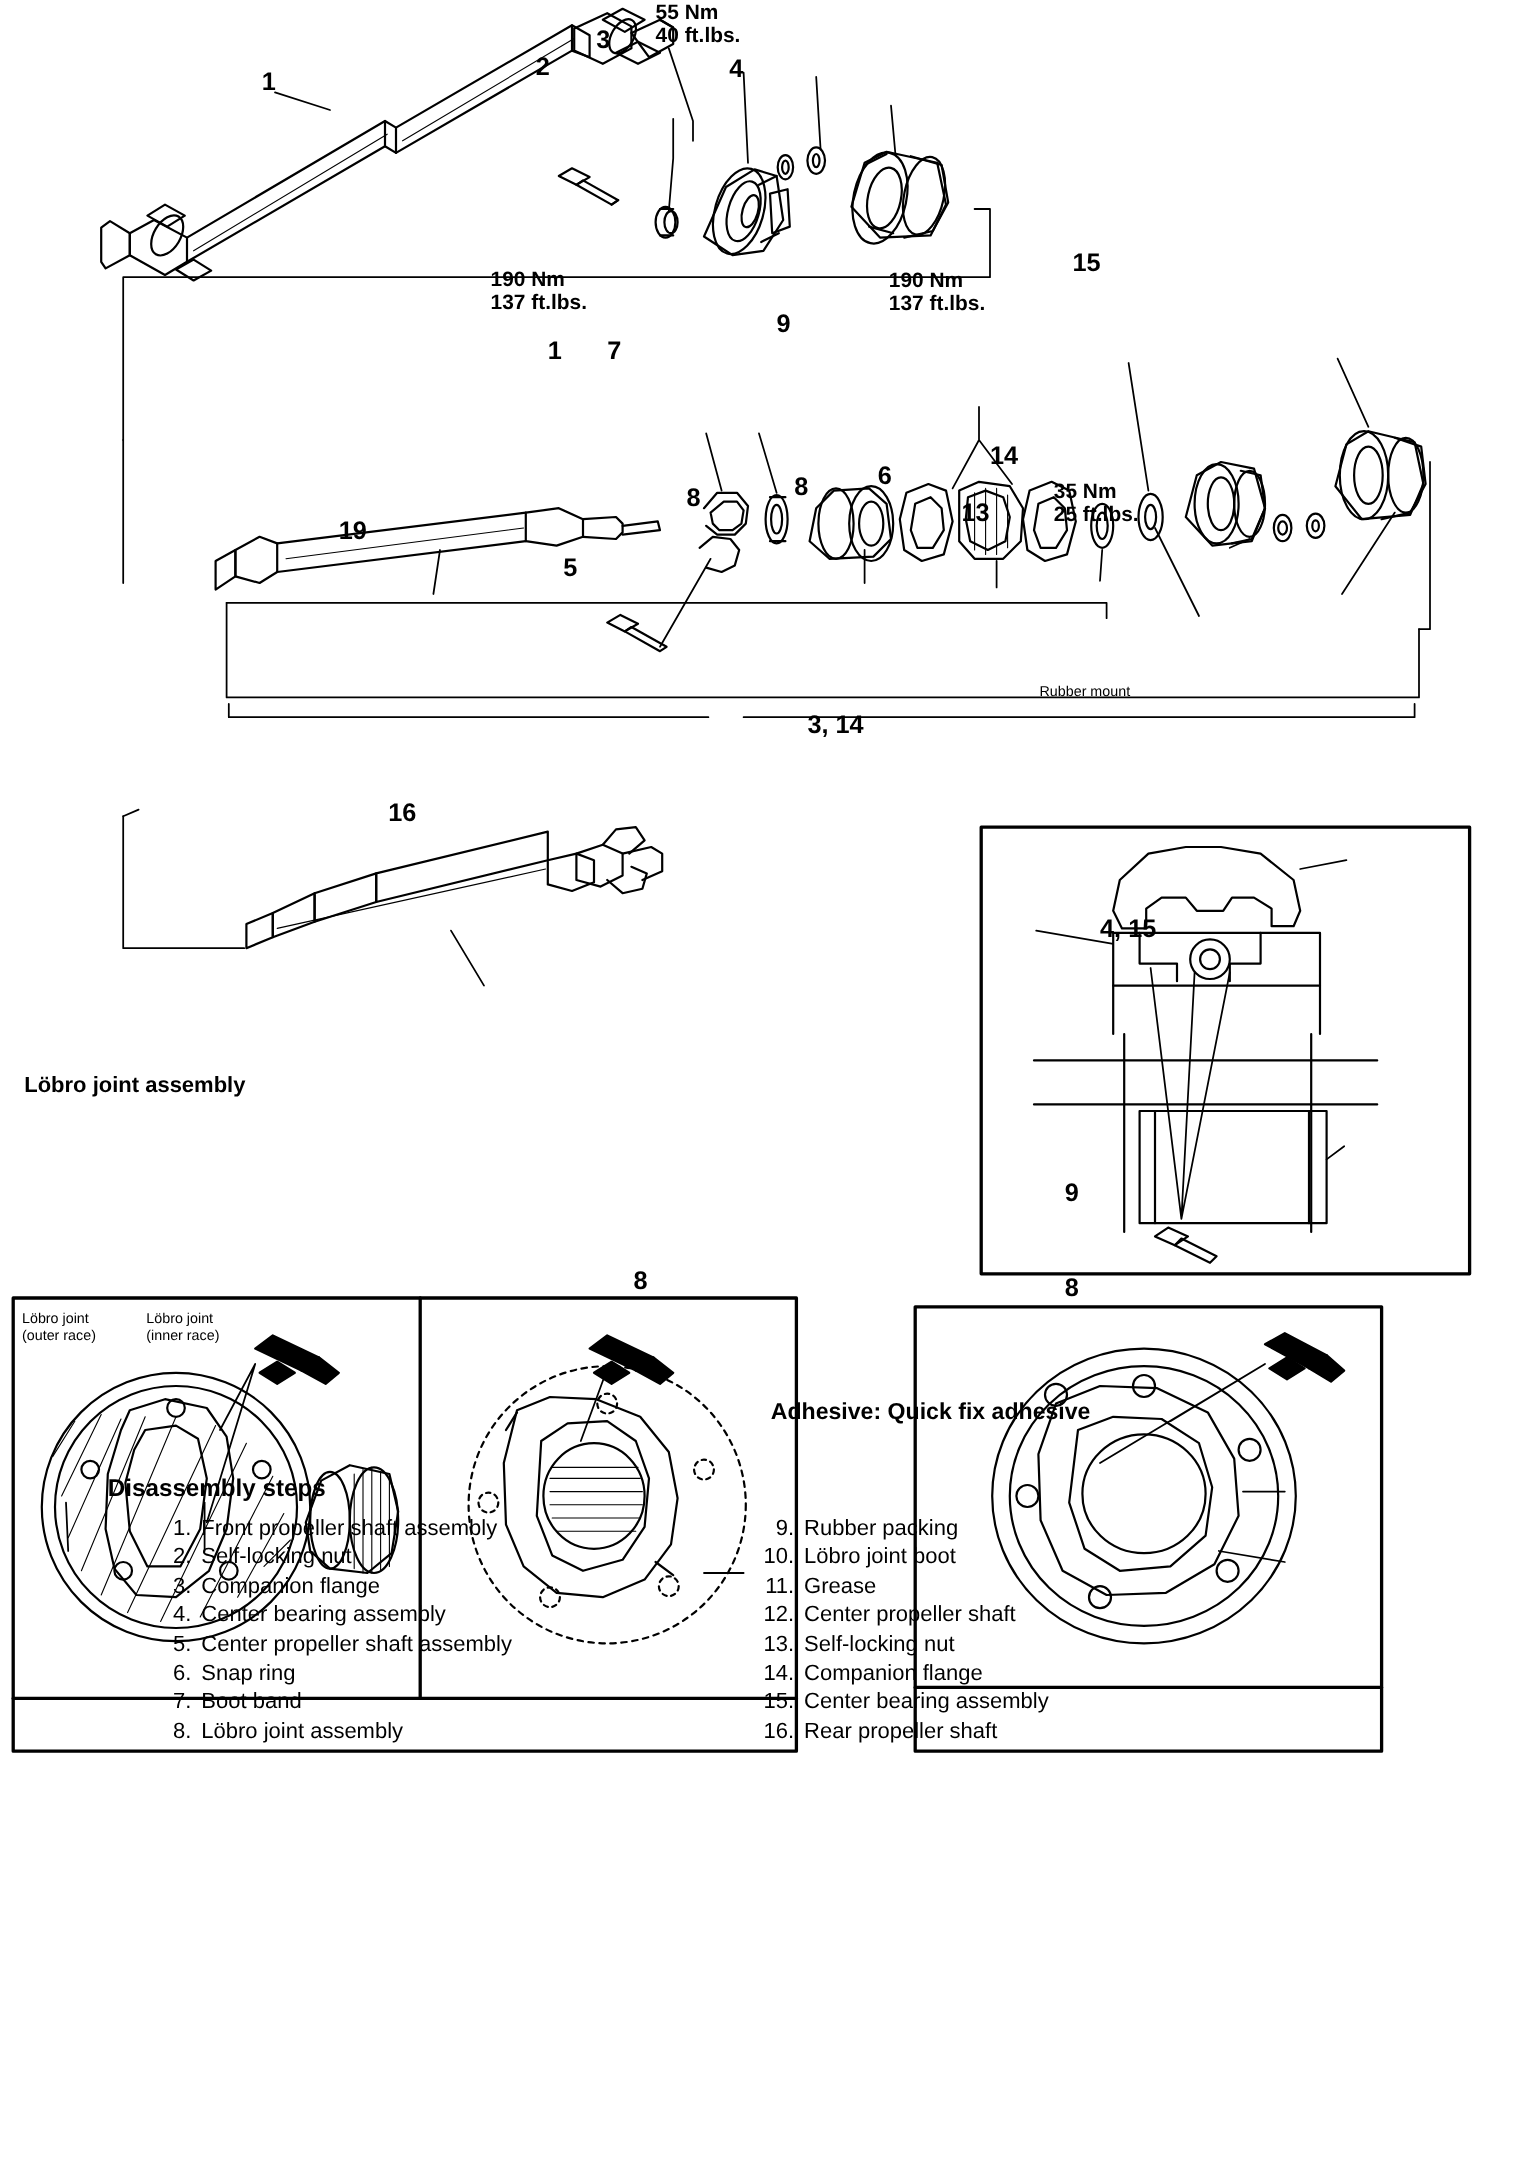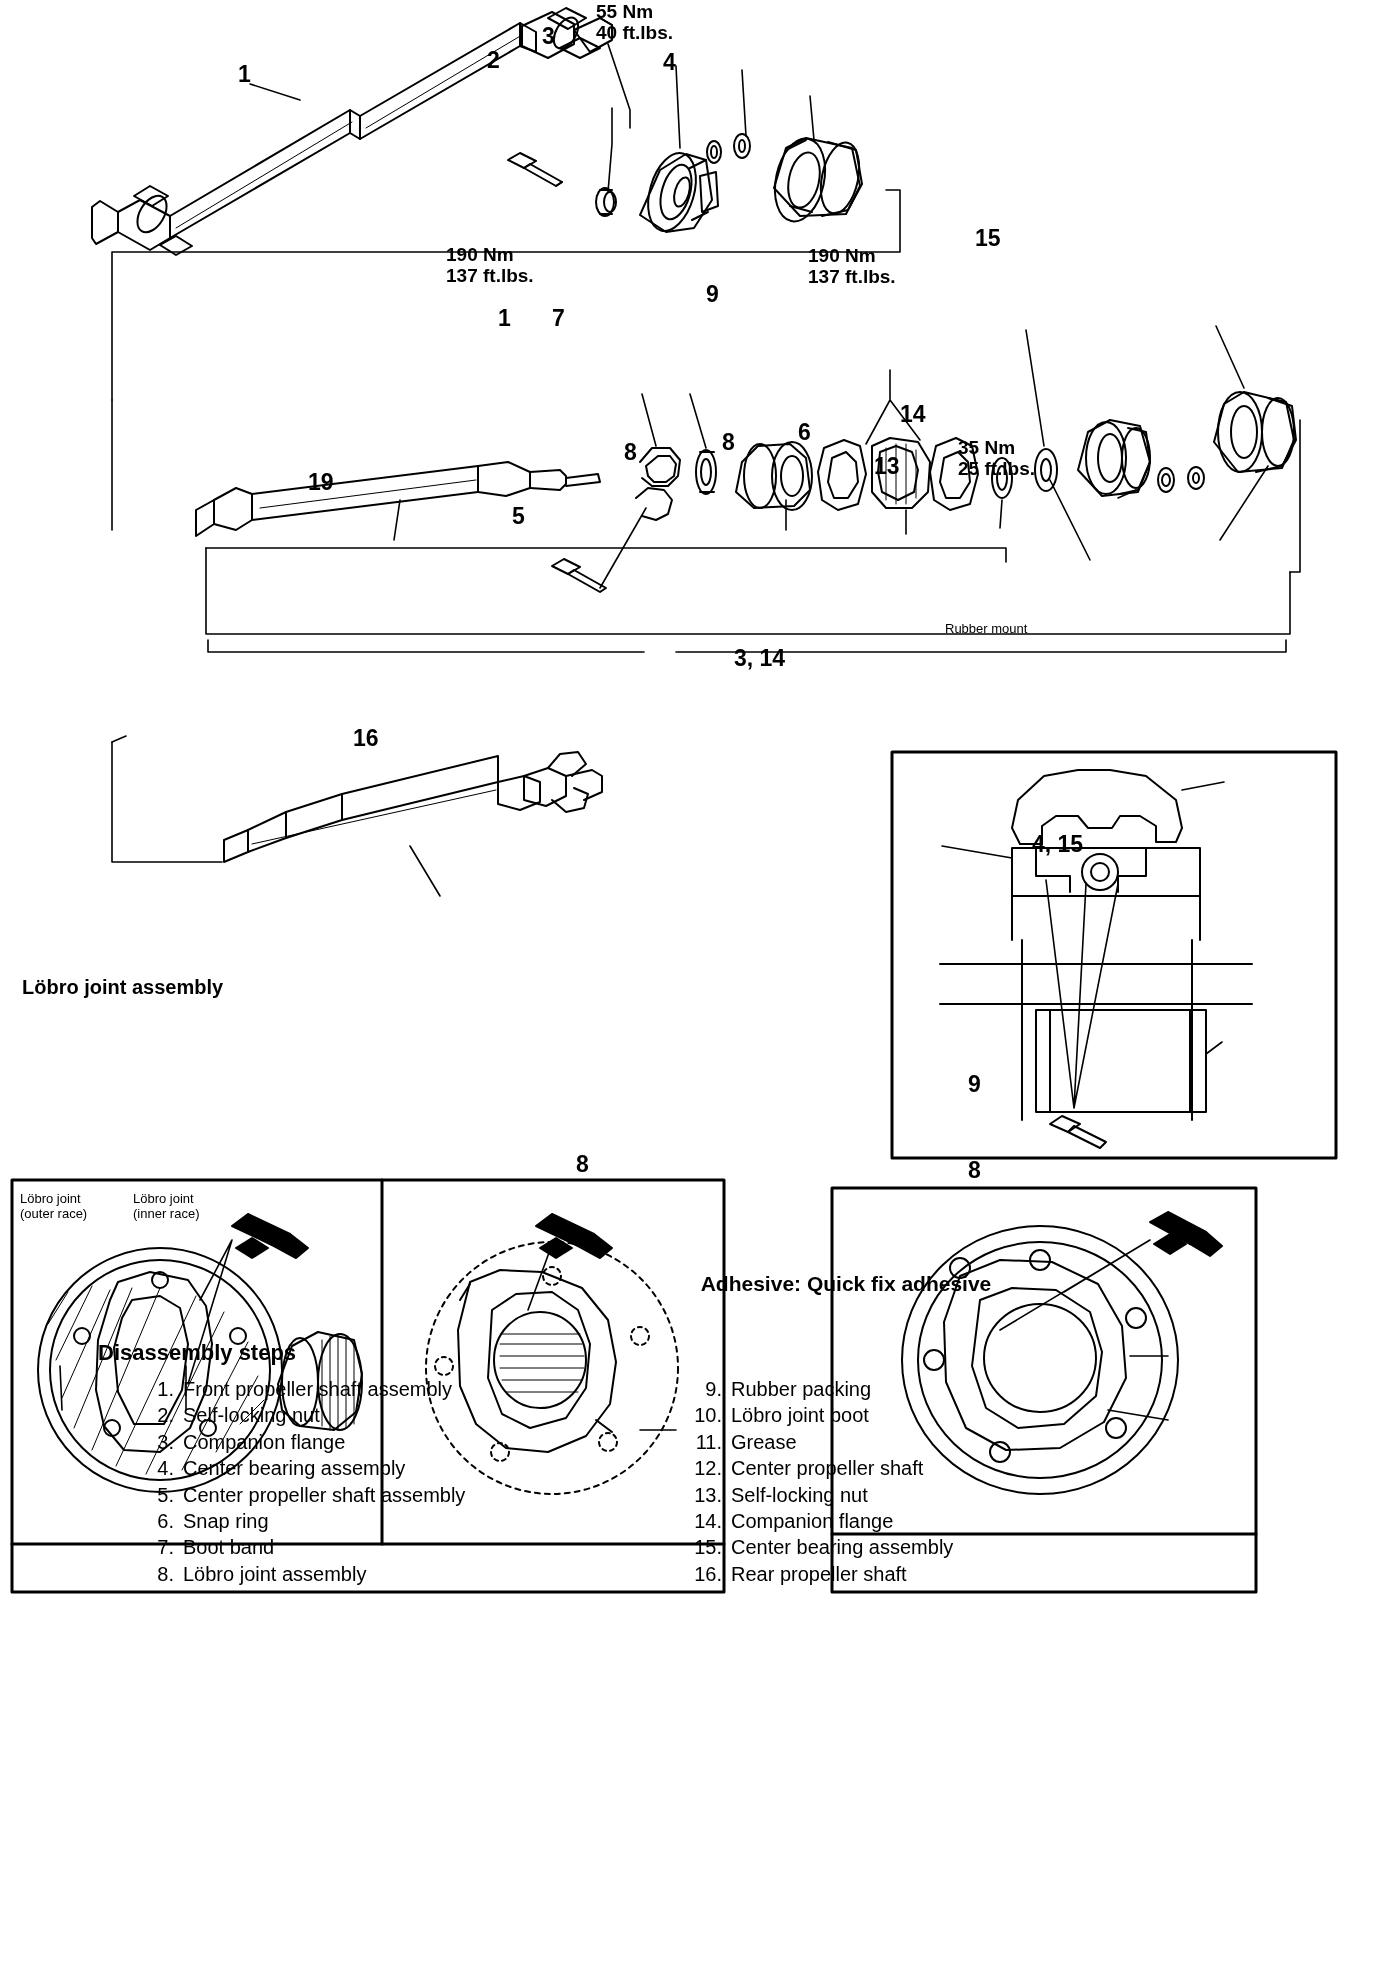--- a/index.html
+++ b/index.html
@@ -425,21 +425,21 @@
   <div class="lbl num" style="left:624px; top:440px;">8</div>
   <div class="lbl num" style="left:722px; top:430px;">8</div>
   <div class="lbl num" style="left:798px; top:420px;">6</div>
   <div class="lbl num" style="left:874px; top:454px;">13</div>
   <div class="lbl num" style="left:308px; top:470px;">19</div>
   <div class="lbl num" style="left:512px; top:504px;">5</div>
   <div class="lbl num" style="left:353px; top:726px;">16</div>
 
   <div class="plain" style="left:945px; top:622px;">Rubber mount</div>
   <div class="lbl num" style="left:734px; top:646px;">3, 14</div>
-  <div class="lbl num" style="left:1000px; top:832px;margin-left:32px;">4, 15</div>
+  <div class="lbl num" style="left:1000px; top:832px;">4, 15</div>
 
   <div class="boxtitle" style="left:22px; top:976px;">Löbro joint assembly</div>
   <div class="plain" style="left:20px; top:1192px;">Löbro joint
 (outer race)</div>
   <div class="plain" style="left:133px; top:1192px;">Löbro joint
 (inner race)</div>
   <div class="lbl num" style="left:576px; top:1152px;">8</div>
 
   <div class="caption-bar" style="left:676px; top:1272px; width:340px;">Adhesive: Quick fix adhesive</div>
   <div class="lbl num" style="left:968px; top:1072px;">9</div>

